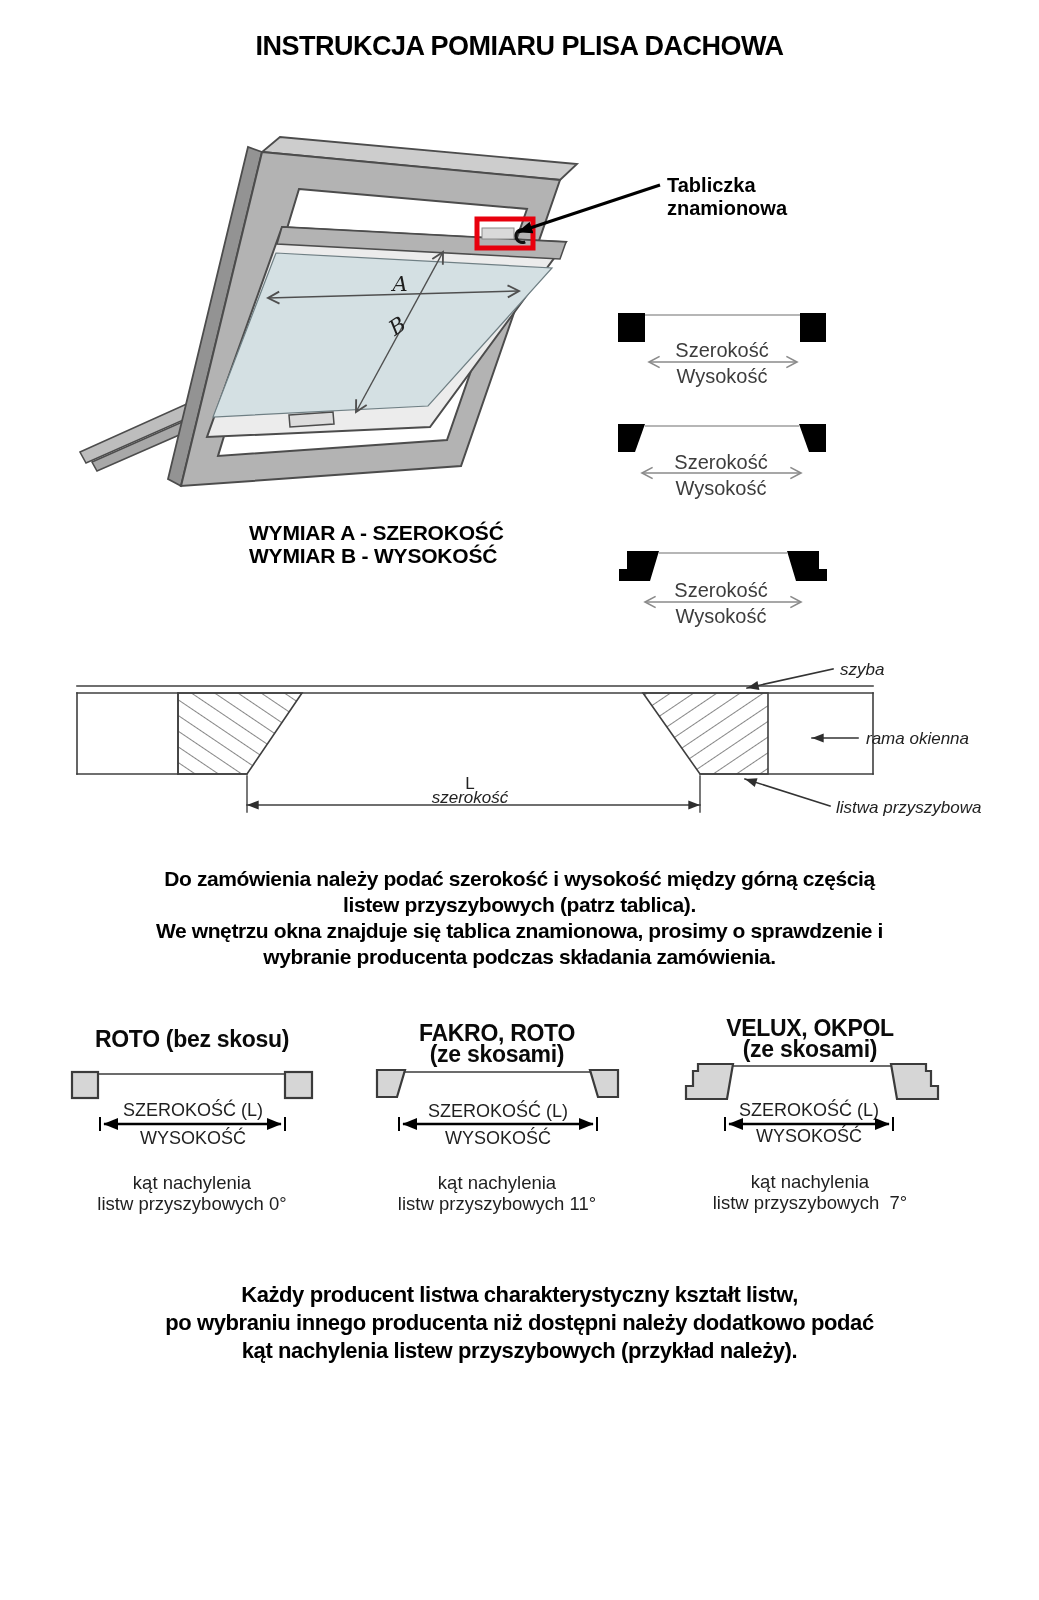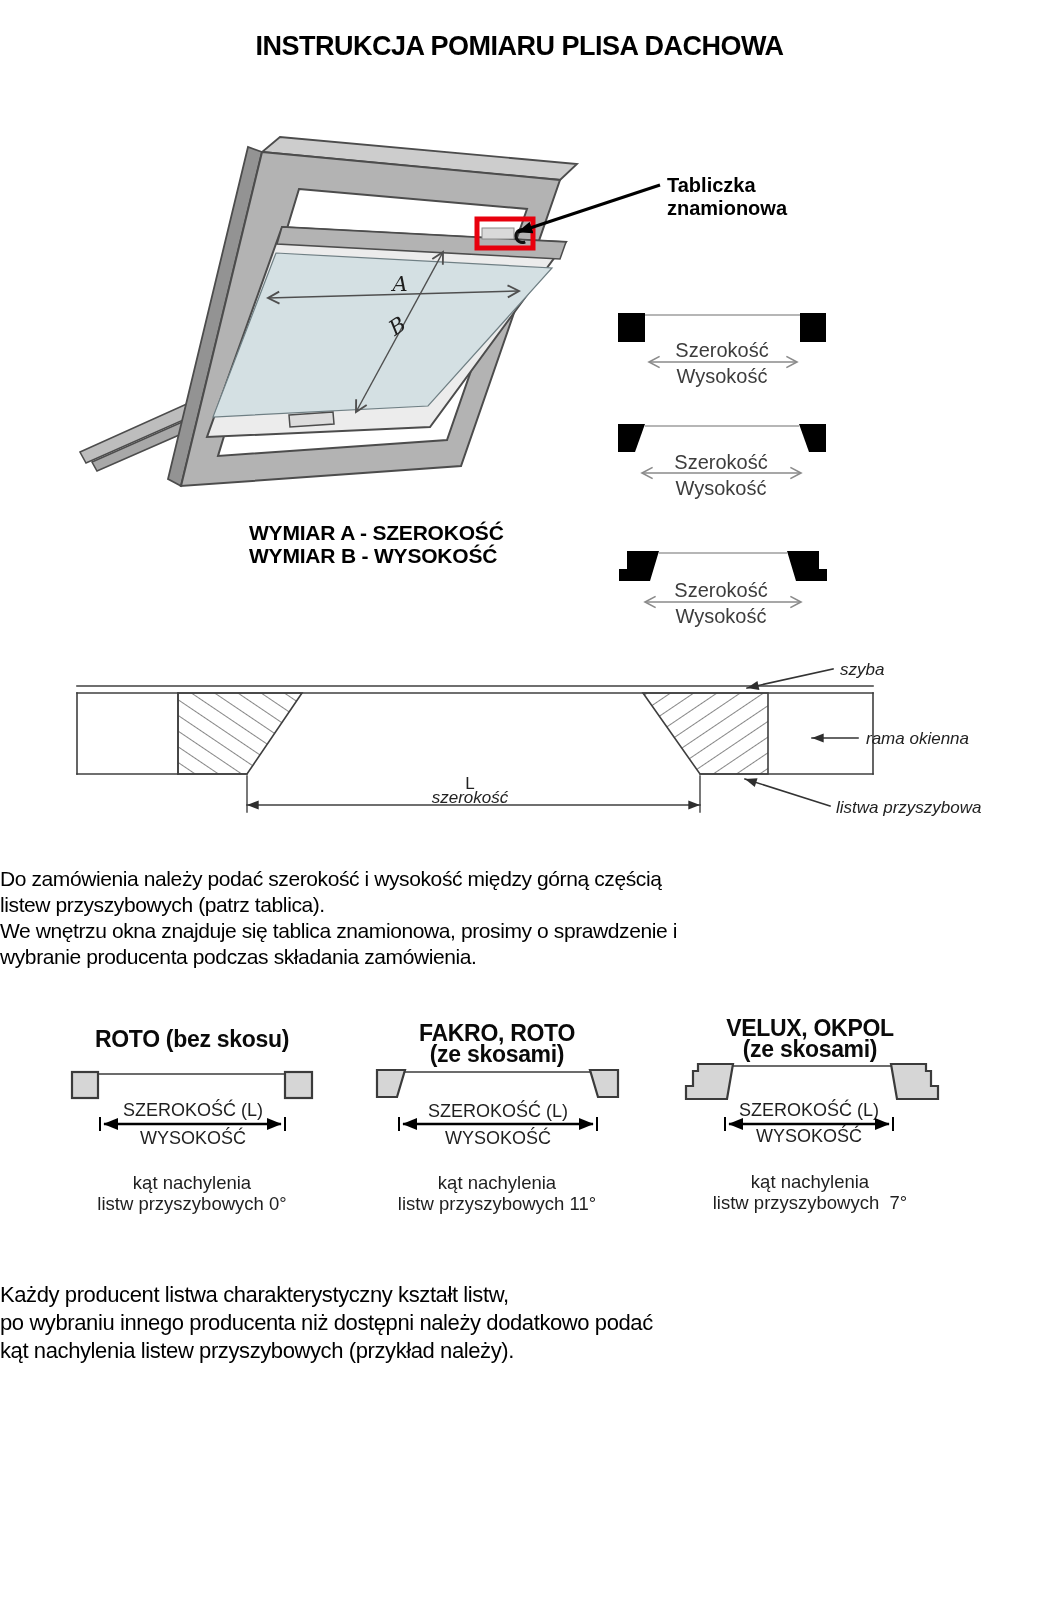--- a/index.html
+++ b/index.html
@@ -4,21 +4,21 @@
 <style>
   html,body{margin:0;padding:0;background:#888;}
   .page{position:relative;width:1039px;height:1600px;margin:0 auto;background:#ffffff;
         font-family:"Liberation Sans",sans-serif;color:#000;overflow:hidden;}
   svg.art{position:absolute;left:0;top:0;z-index:1;}
   .txt-layer{position:absolute;left:0;top:0;width:100%;height:100%;z-index:2;pointer-events:none;}
   .doc-title{position:absolute;top:31px;left:0;width:100%;text-align:center;
              font-size:27px;font-weight:bold;letter-spacing:-0.5px;}
   .wymiar{position:absolute;left:228px;top:521px;font-size:21px;font-weight:bold;
           line-height:23px;letter-spacing:-0.2px;margin-left:21px;}
-  .para{position:absolute;left:0;width:100%;font-weight:normal;}
+  .para{position:absolute;left:0;width:100%;text-align:center;font-weight:bold;}
   .p1{top:866px;font-size:21px;line-height:26px;letter-spacing:-0.4px;}
   .p2{top:1281px;font-size:22px;line-height:28px;letter-spacing:-0.4px;}
   
   .tx-nameplate{font:bold 20px "Liberation Sans",sans-serif;fill:#000;}
   .tx-dim{font:italic 21px "DejaVu Serif",serif;fill:#1e1e1e;}
   .tx-bracket{font:20px "Liberation Sans",sans-serif;fill:#3d3d3d;}
   .tx-cs-it{font:italic 17px "Liberation Sans",sans-serif;fill:#222;}
   .tx-cs-l{font:17px "Liberation Sans",sans-serif;fill:#222;}
   .tx-m-title{font:bold 23px "Liberation Sans",sans-serif;fill:#0a0a0a;letter-spacing:-0.3px;}
   .tx-m-label{font:18px "Liberation Sans",sans-serif;fill:#1f1f1f;}

